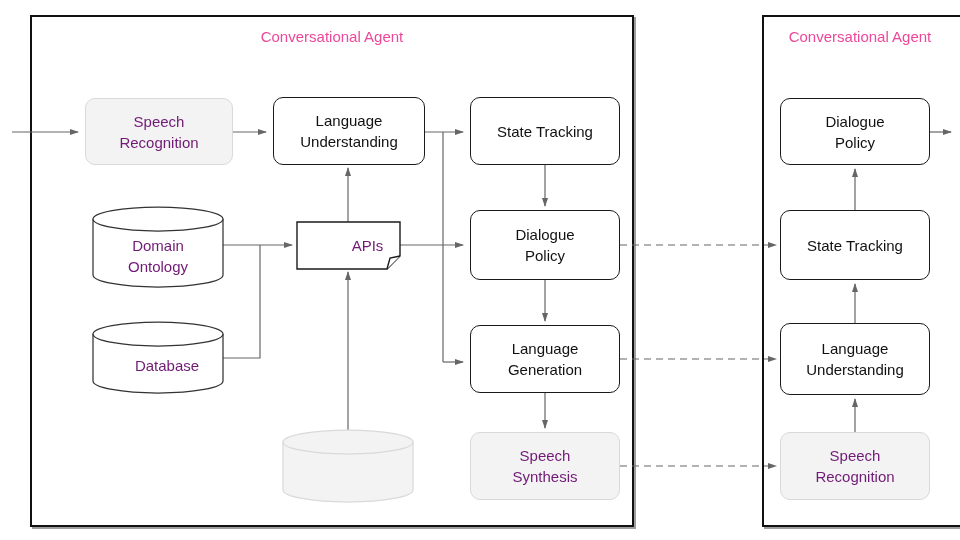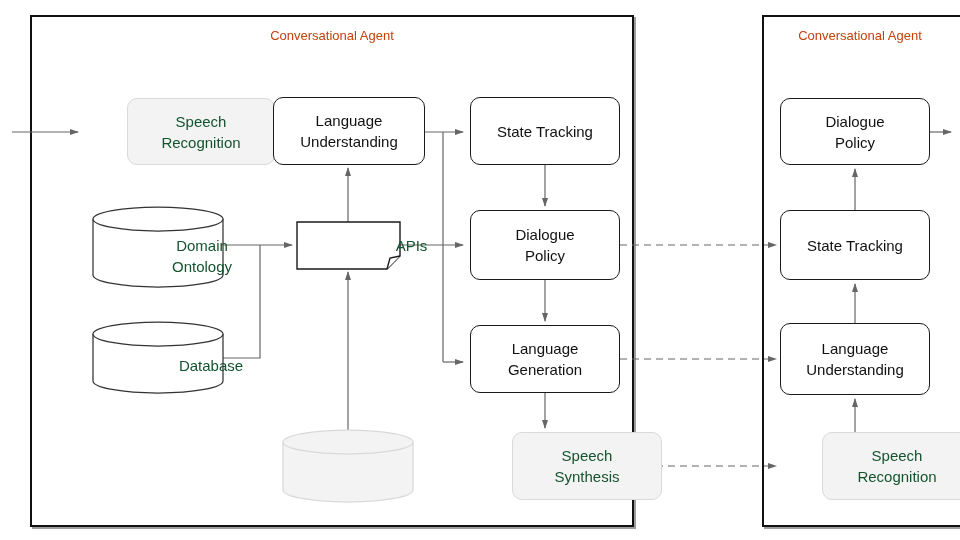--- a/index.html
+++ b/index.html
@@ -15,22 +15,22 @@
     box-sizing: border-box;
     border: 2px solid #111111;
     background: transparent;
     box-shadow: 2px 2px 0 #9e9e9e;
   }
   .agent-box.left  { left: 30px;  top: 15px; width: 604px; height: 512px; }
   .agent-box.right { left: 762px; top: 15px; width: 215px; height: 512px; }
   .agent-title {
     position: absolute;
     text-align: center;
-    font-size: 13px;
-    color: #c2410c;
+    font-size: 15px;
+    color: #ec4899;
     white-space: nowrap;
   }
   .agent-title.left  { left: 30px;  top: 28px; width: 604px; }
   .agent-title.right { left: 762px; top: 28px; width: 196px; }
   svg.wires { position: absolute; left: 0; top: 0; width: 960px; height: 540px; }
   .node {
     position: absolute;
     box-sizing: border-box;
     border-radius: 10px;
     display: flex;
@@ -42,35 +42,34 @@
     white-space: pre-line;
   }
   .node.active {
     background: #ffffff;
     border: 1.5px solid #1a1a1a;
     color: #111111;
   }
   .node.inactive {
     background: #f3f3f3;
     border: 1px solid #d9d9d9;
-    color: #14532d;
-    margin-left: 42px;
+    color: #701a75;
   }
   .shape-label {
     position: absolute;
     display: flex;
     align-items: center;
     justify-content: center;
     text-align: center;
     font-size: 15px;
     line-height: 21px;
     white-space: pre-line;
     pointer-events: none;
   }
-  .shape-label.dark { color: #14532d; padding-left: 44px; }
+  .shape-label.dark { color: #701a75; }
   .shape-label.gray { color: #b3b3b3; }
 </style>
 </head>
 <body>
 
 <div class="canvas">
 
   <div class="agent-box left"></div>
   <div class="agent-box right"></div>
   <div class="agent-title left">Conversational Agent</div>

